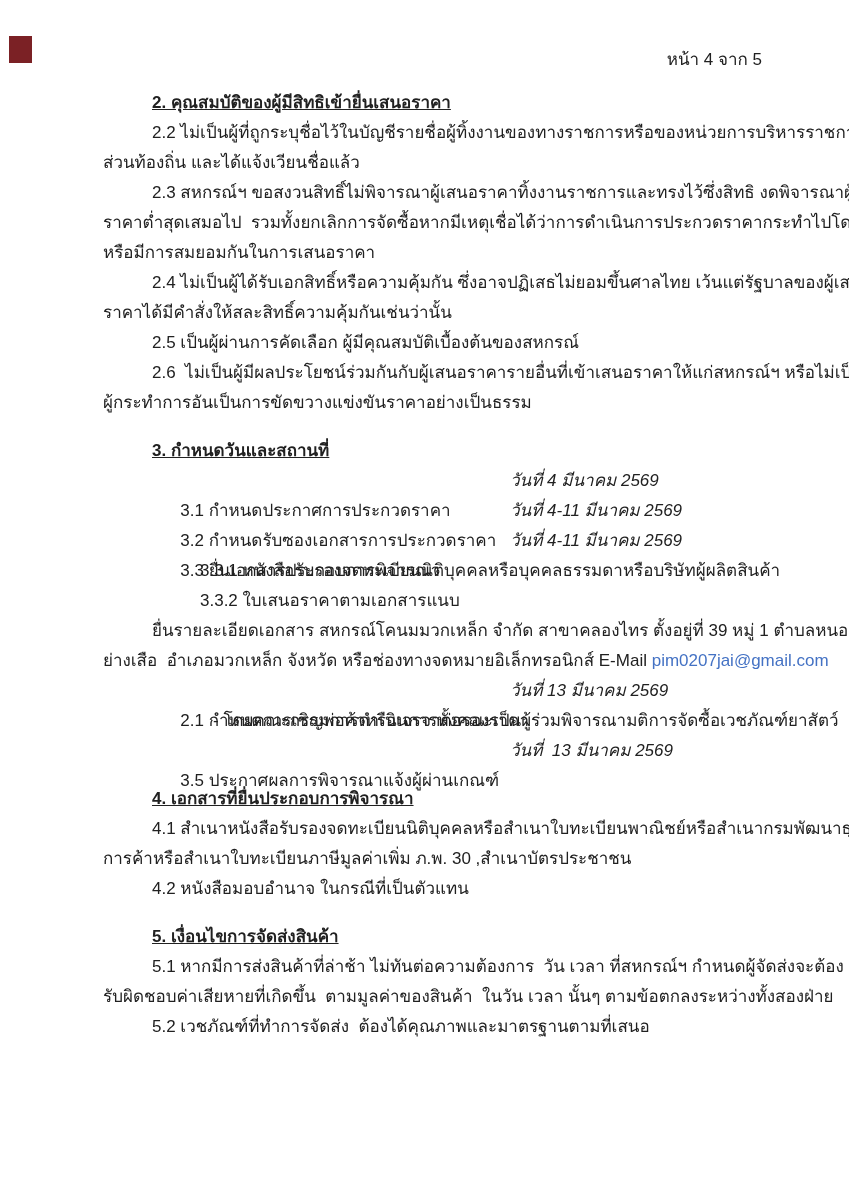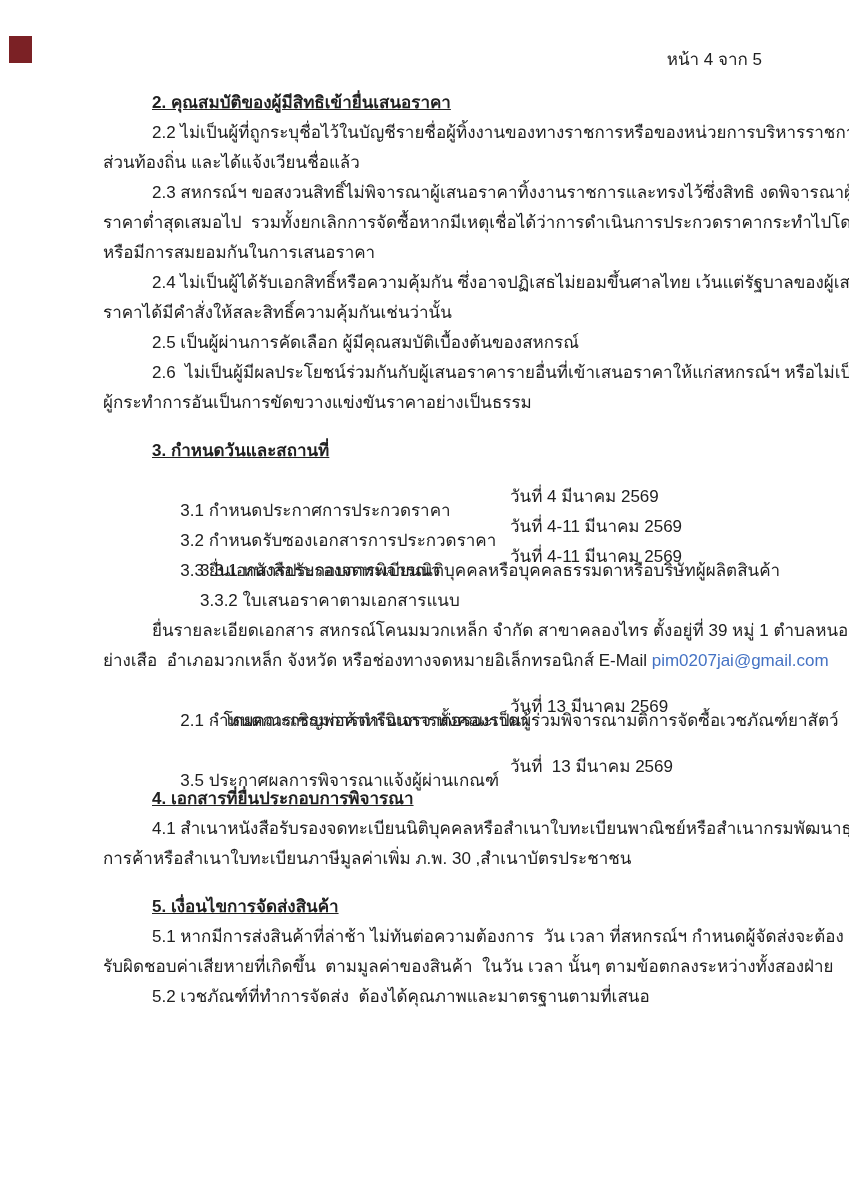--- a/index.html
+++ b/index.html
@@ -46,22 +46,23 @@
   }
   .gap { margin-top: 18px; }
   .ind  { padding-left: 49px; }   
   .sub  { padding-left: 97px; }   
   .dash { padding-left: 110px; }  
   .row { position: relative; }
   .row .lbl { padding-left: 49px; }
   .row .date {
     position: absolute;
     left: 407px;                  
-    top: 16px;
+    top: 0;
     white-space: pre;
+    font-style: italic;
   }
   a.email {
     cursor: pointer;
   }
 </style>
 </head>
 <body>
 
 <div class="page">
 
@@ -110,20 +111,21 @@
     </div>
     <div class="line dash">- โดยคณะกรรมการดำเนินการทั้งคณะเป็นผู้ร่วมพิจารณามติการจัดซื้อเวชภัณฑ์ยาสัตว์</div>
     <div class="row">
       <span class="lbl">3.5 ประกาศผลการพิจารณาแจ้งผู้ผ่านเกณฑ์</span>
       <span class="date">วันที่  13 มีนาคม 2569</span>
     </div>
 
     <div class="heading gap">4. เอกสารที่ยื่นประกอบการพิจารณา</div>
     <div class="line ind">4.1 สำเนาหนังสือรับรองจดทะเบียนนิติบุคคลหรือสำเนาใบทะเบียนพาณิชย์หรือสำเนากรมพัฒนาธุรกิจ</div>
     <div class="line">การค้าหรือสำเนาใบทะเบียนภาษีมูลค่าเพิ่ม ภ.พ. 30 ,สำเนาบัตรประชาชน</div>
+    <div class="line ind">4.2 หนังสือมอบอำนาจ ในกรณีที่เป็นตัวแทน</div>
 
     <div class="heading gap">5. เงื่อนไขการจัดส่งสินค้า</div>
     <div class="line ind">5.1 หากมีการส่งสินค้าที่ล่าช้า ไม่ทันต่อความต้องการ  วัน เวลา ที่สหกรณ์ฯ กำหนดผู้จัดส่งจะต้อง</div>
     <div class="line">รับผิดชอบค่าเสียหายที่เกิดขึ้น  ตามมูลค่าของสินค้า  ในวัน เวลา นั้นๆ ตามข้อตกลงระหว่างทั้งสองฝ่าย</div>
     <div class="line ind">5.2 เวชภัณฑ์ที่ทำการจัดส่ง  ต้องได้คุณภาพและมาตรฐานตามที่เสนอ</div>
 
   </div>
 </div>
 
 </body></html>

